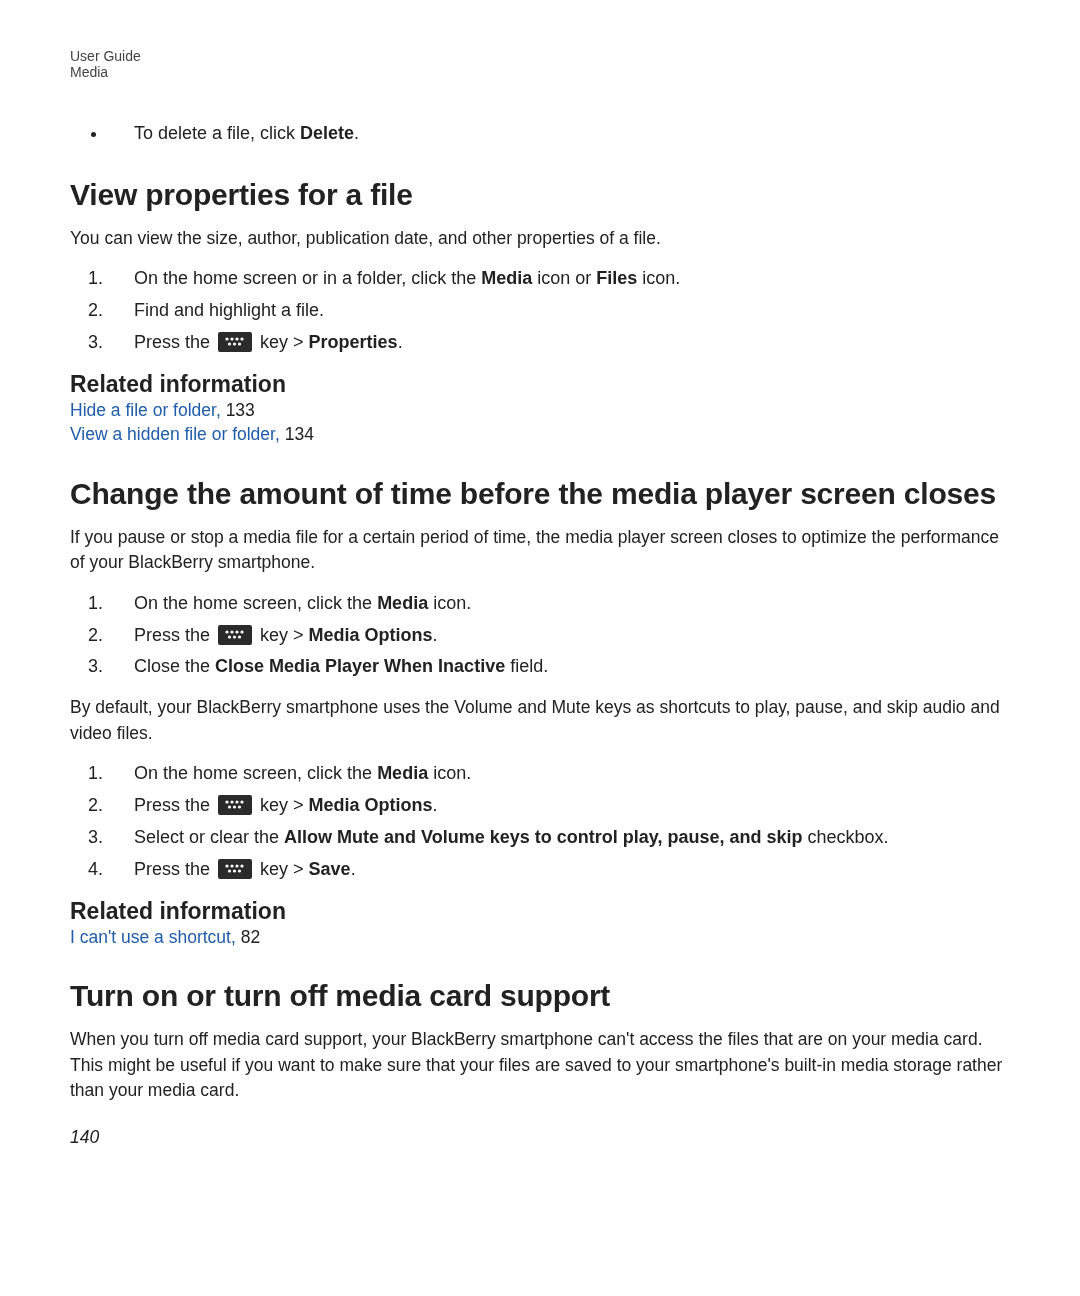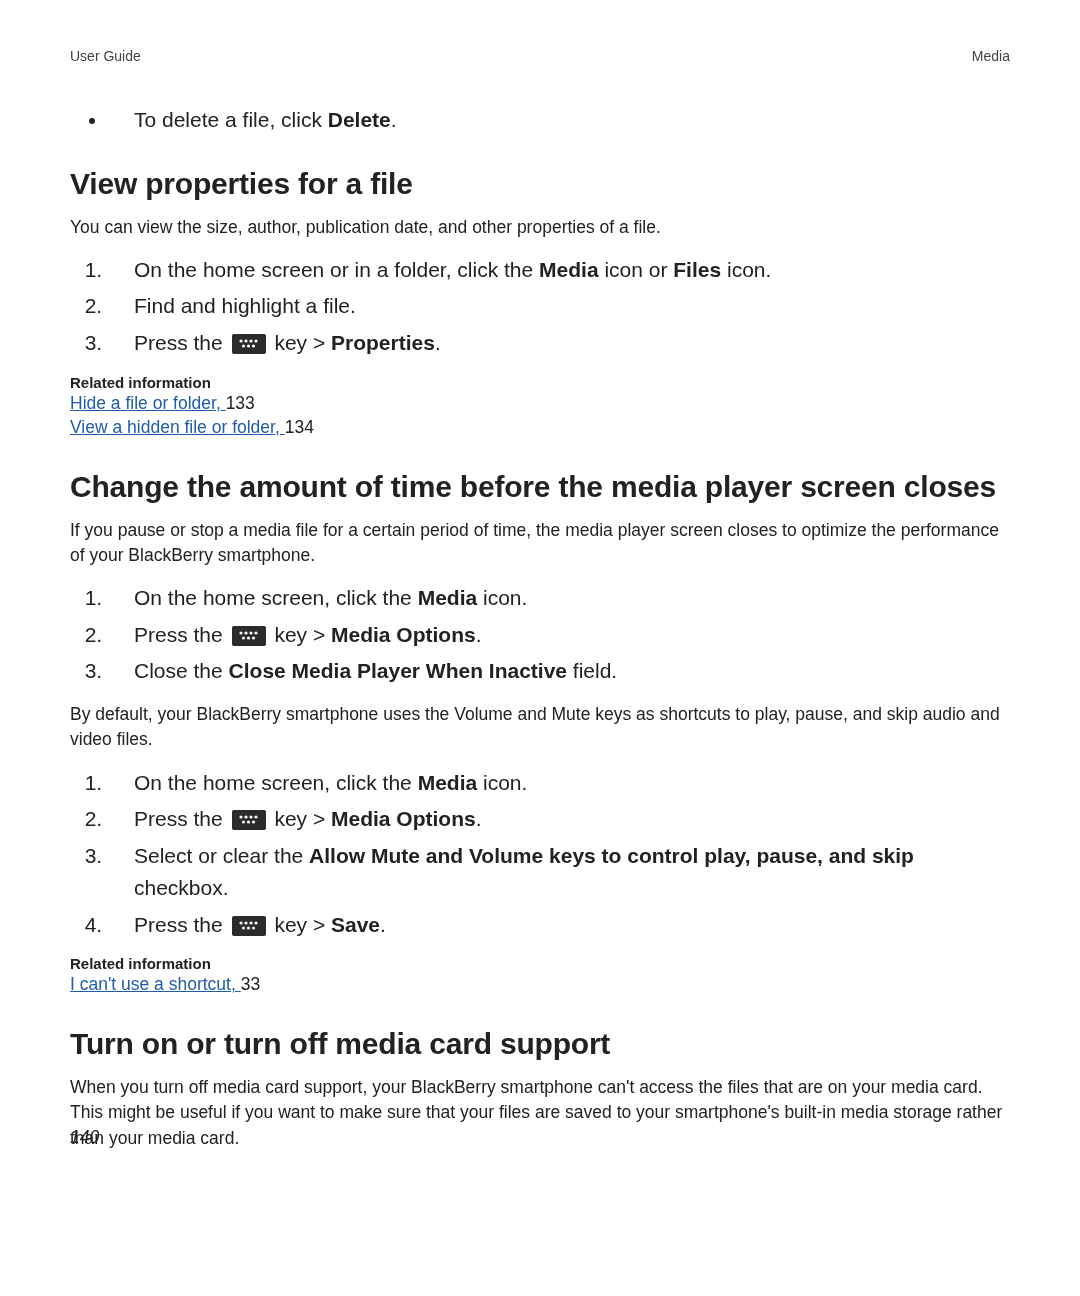--- a/index.html
+++ b/index.html
@@ -12,54 +12,55 @@
   .page {
     padding: 48px 70px 0 70px;
     width: 1080px;
   }
   .hdr {
     display: flex;
     justify-content: space-between;
     font-size: 14px;
     color: #444;
     margin-bottom: 40px;
+    flex-direction: column;
   }
   ul.bullets, ol.steps {
     padding-left: 38px;
     margin: 0 0 14px 0;
   }
   ul.bullets { list-style: disc; }
   ul.bullets li, ol.steps li {
-    font-size: 21px;
+    font-size: 18px;
     line-height: 1.55;
     padding-left: 26px;
     margin-bottom: 4px;
   }
   h1.sec {
     font-size: 30px;
     font-weight: 600;
     margin: 30px 0 14px 0;
     letter-spacing: -0.2px;
   }
   p.body {
     font-size: 17.5px;
     line-height: 1.45;
     margin-bottom: 14px;
   }
   .bold { font-weight: 700; }
   .rel-head {
-    font-size: 15px;
+    font-size: 23px;
     font-weight: 700;
     margin-top: 4px;
   }
   .rel-line {
     font-size: 17.5px;
     line-height: 1.4;
   }
-  .link { color: #1f5caa; text-decoration: underline; }
+  .link { color: #1f5caa; }
   .key-icon {
     display: inline-block;
     width: 34px;
     height: 20px;
     background: #2b2b2b;
     border-radius: 2px;
     vertical-align: -4px;
     margin: 0 3px;
     position: relative;
   }
@@ -171,21 +172,21 @@
               <circle cx="18" cy="4" r="1.6"></circle>
               <circle cx="5.5" cy="9" r="1.6"></circle>
               <circle cx="10.5" cy="9" r="1.6"></circle>
               <circle cx="15.5" cy="9" r="1.6"></circle>
             </g>
           </svg></span><span> key &gt; </span><span class="bold">Save</span><span>.</span>
     </li>
   </ol>
   <div class="rel-head">Related information</div>
   <div class="rel-line">
-    <span class="link">I can't use a shortcut, </span><span>33</span>
+    <span class="link">I can't use a shortcut, </span><span>82</span>
   </div>
 
   <h1 class="sec">Turn on or turn off media card support</h1>
   <p class="body">When you turn off media card support, your BlackBerry smartphone can't access the files that are on your media card. This might be useful if you want to make sure that your files are saved to your smartphone's built-in media storage rather than your media card.</p>
 
 </div>
 
 <div class="pagenum">140</div>
 
 </body></html>

